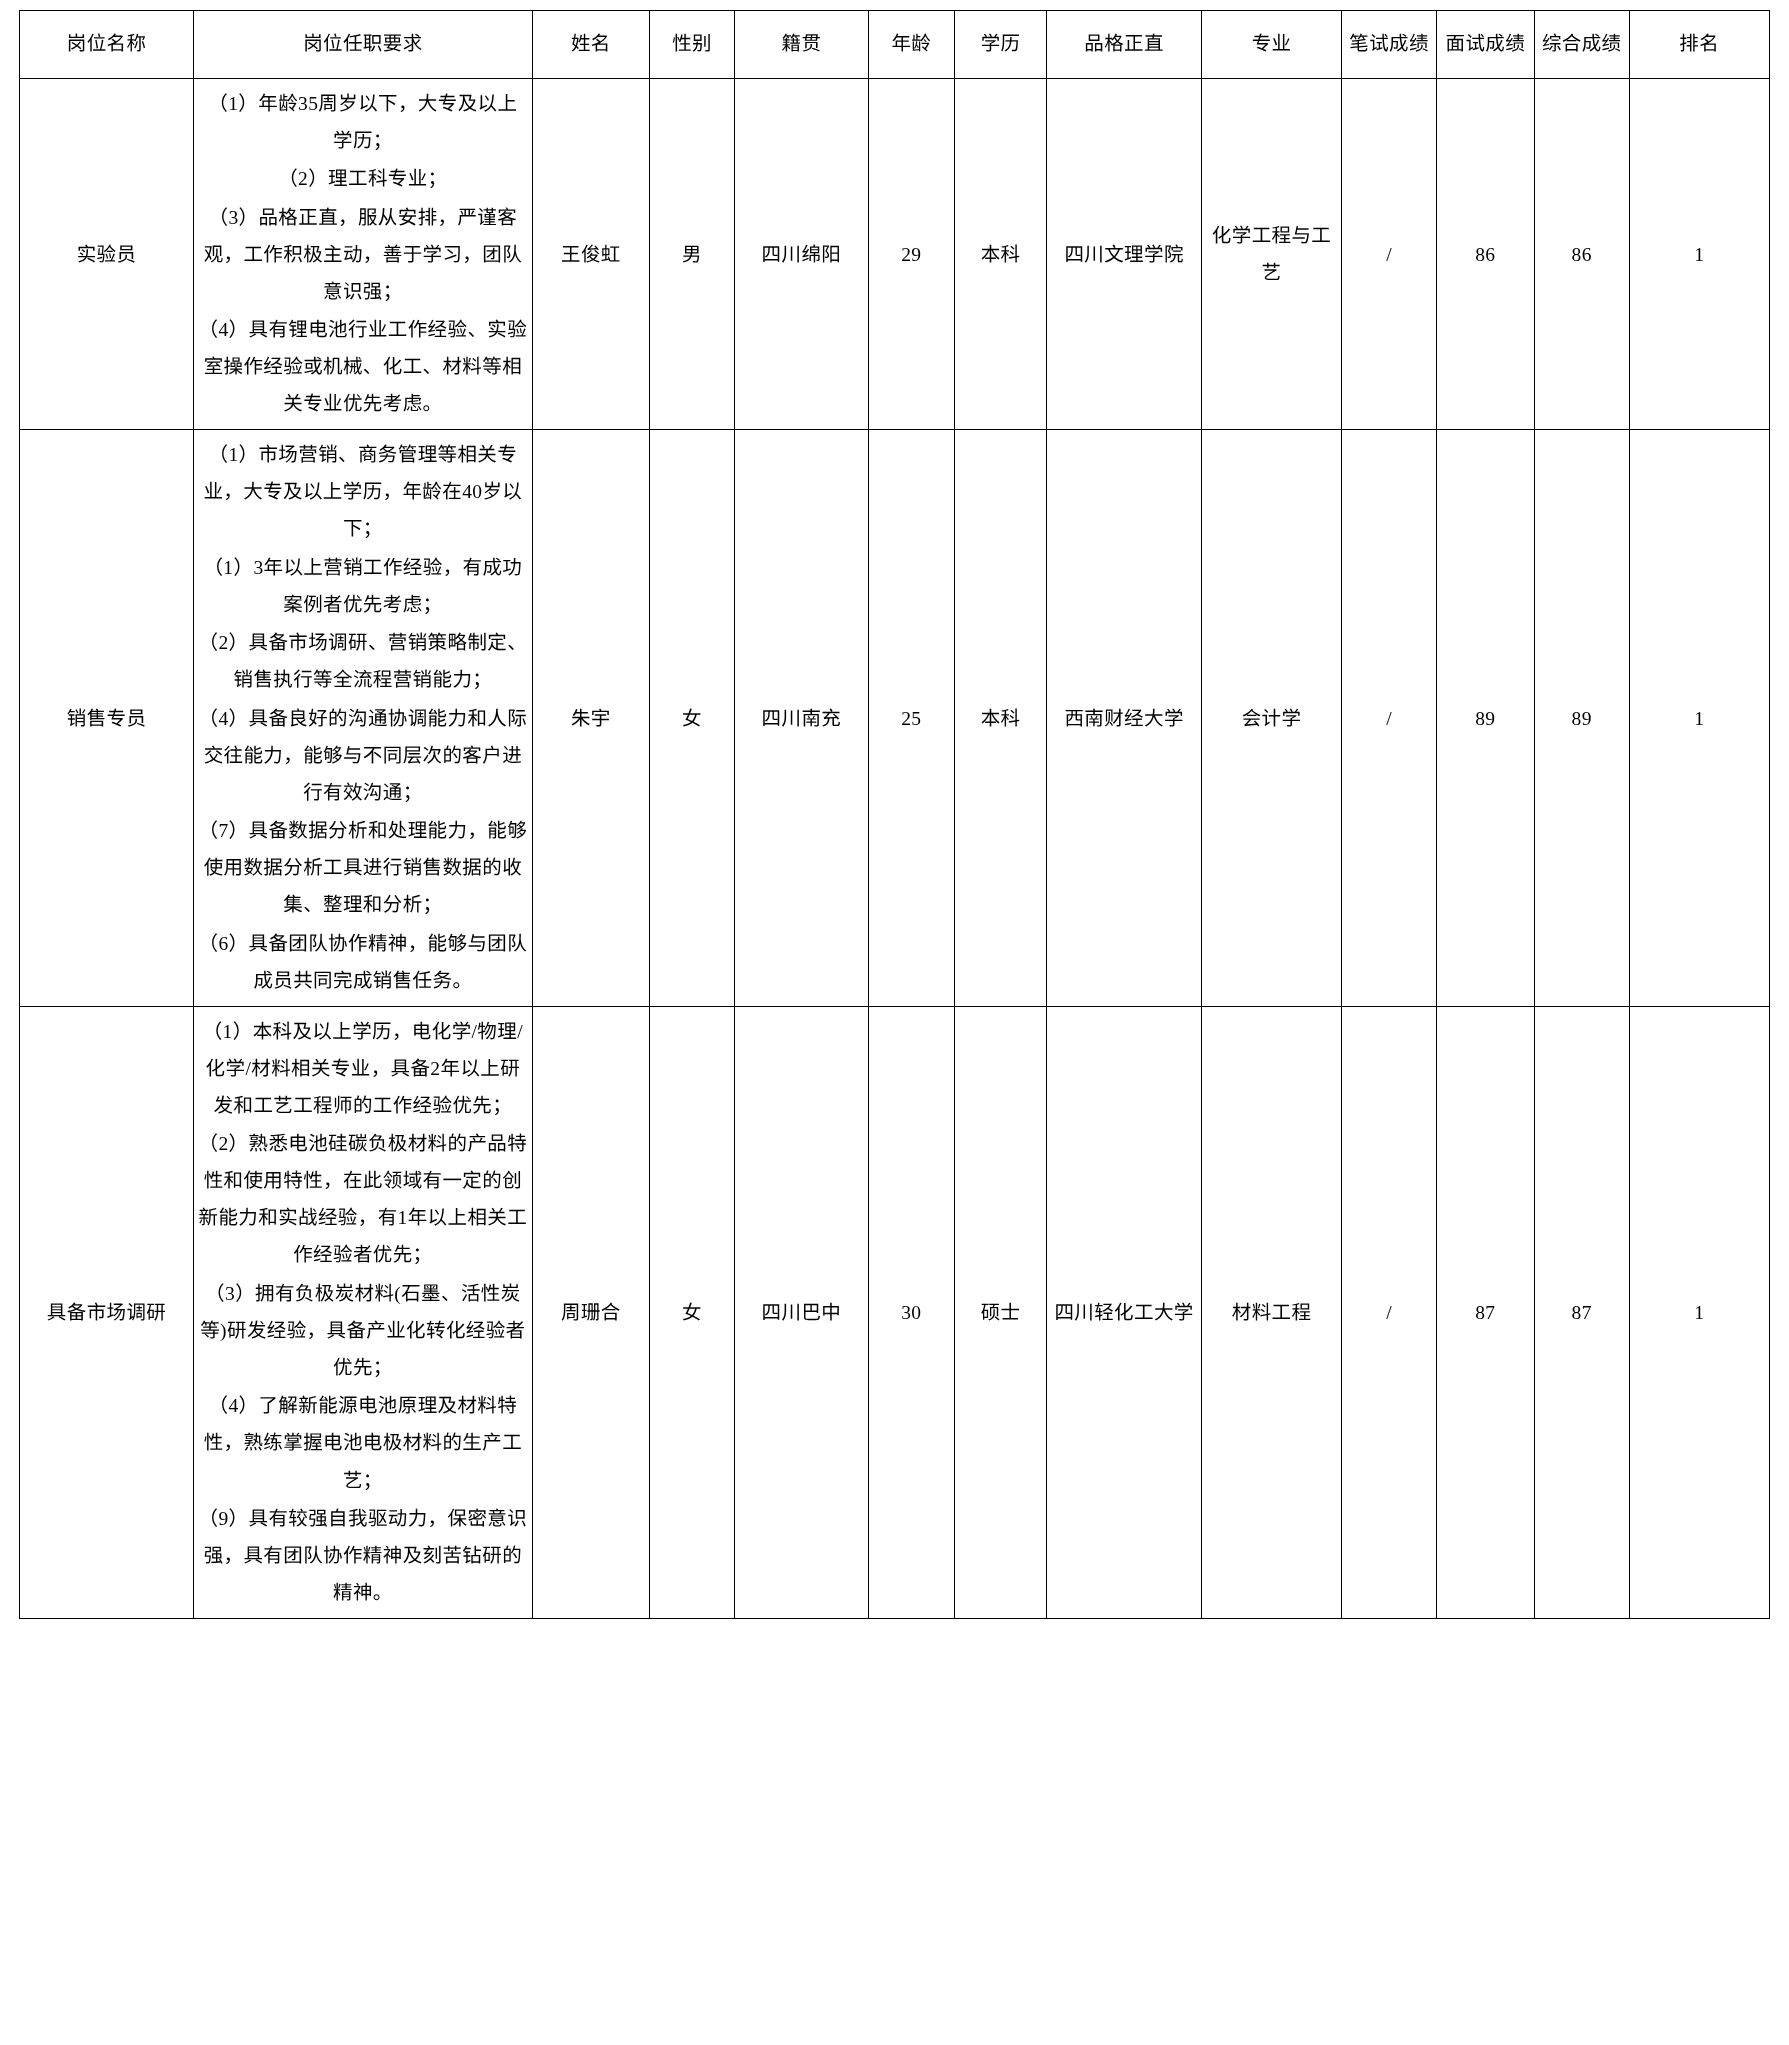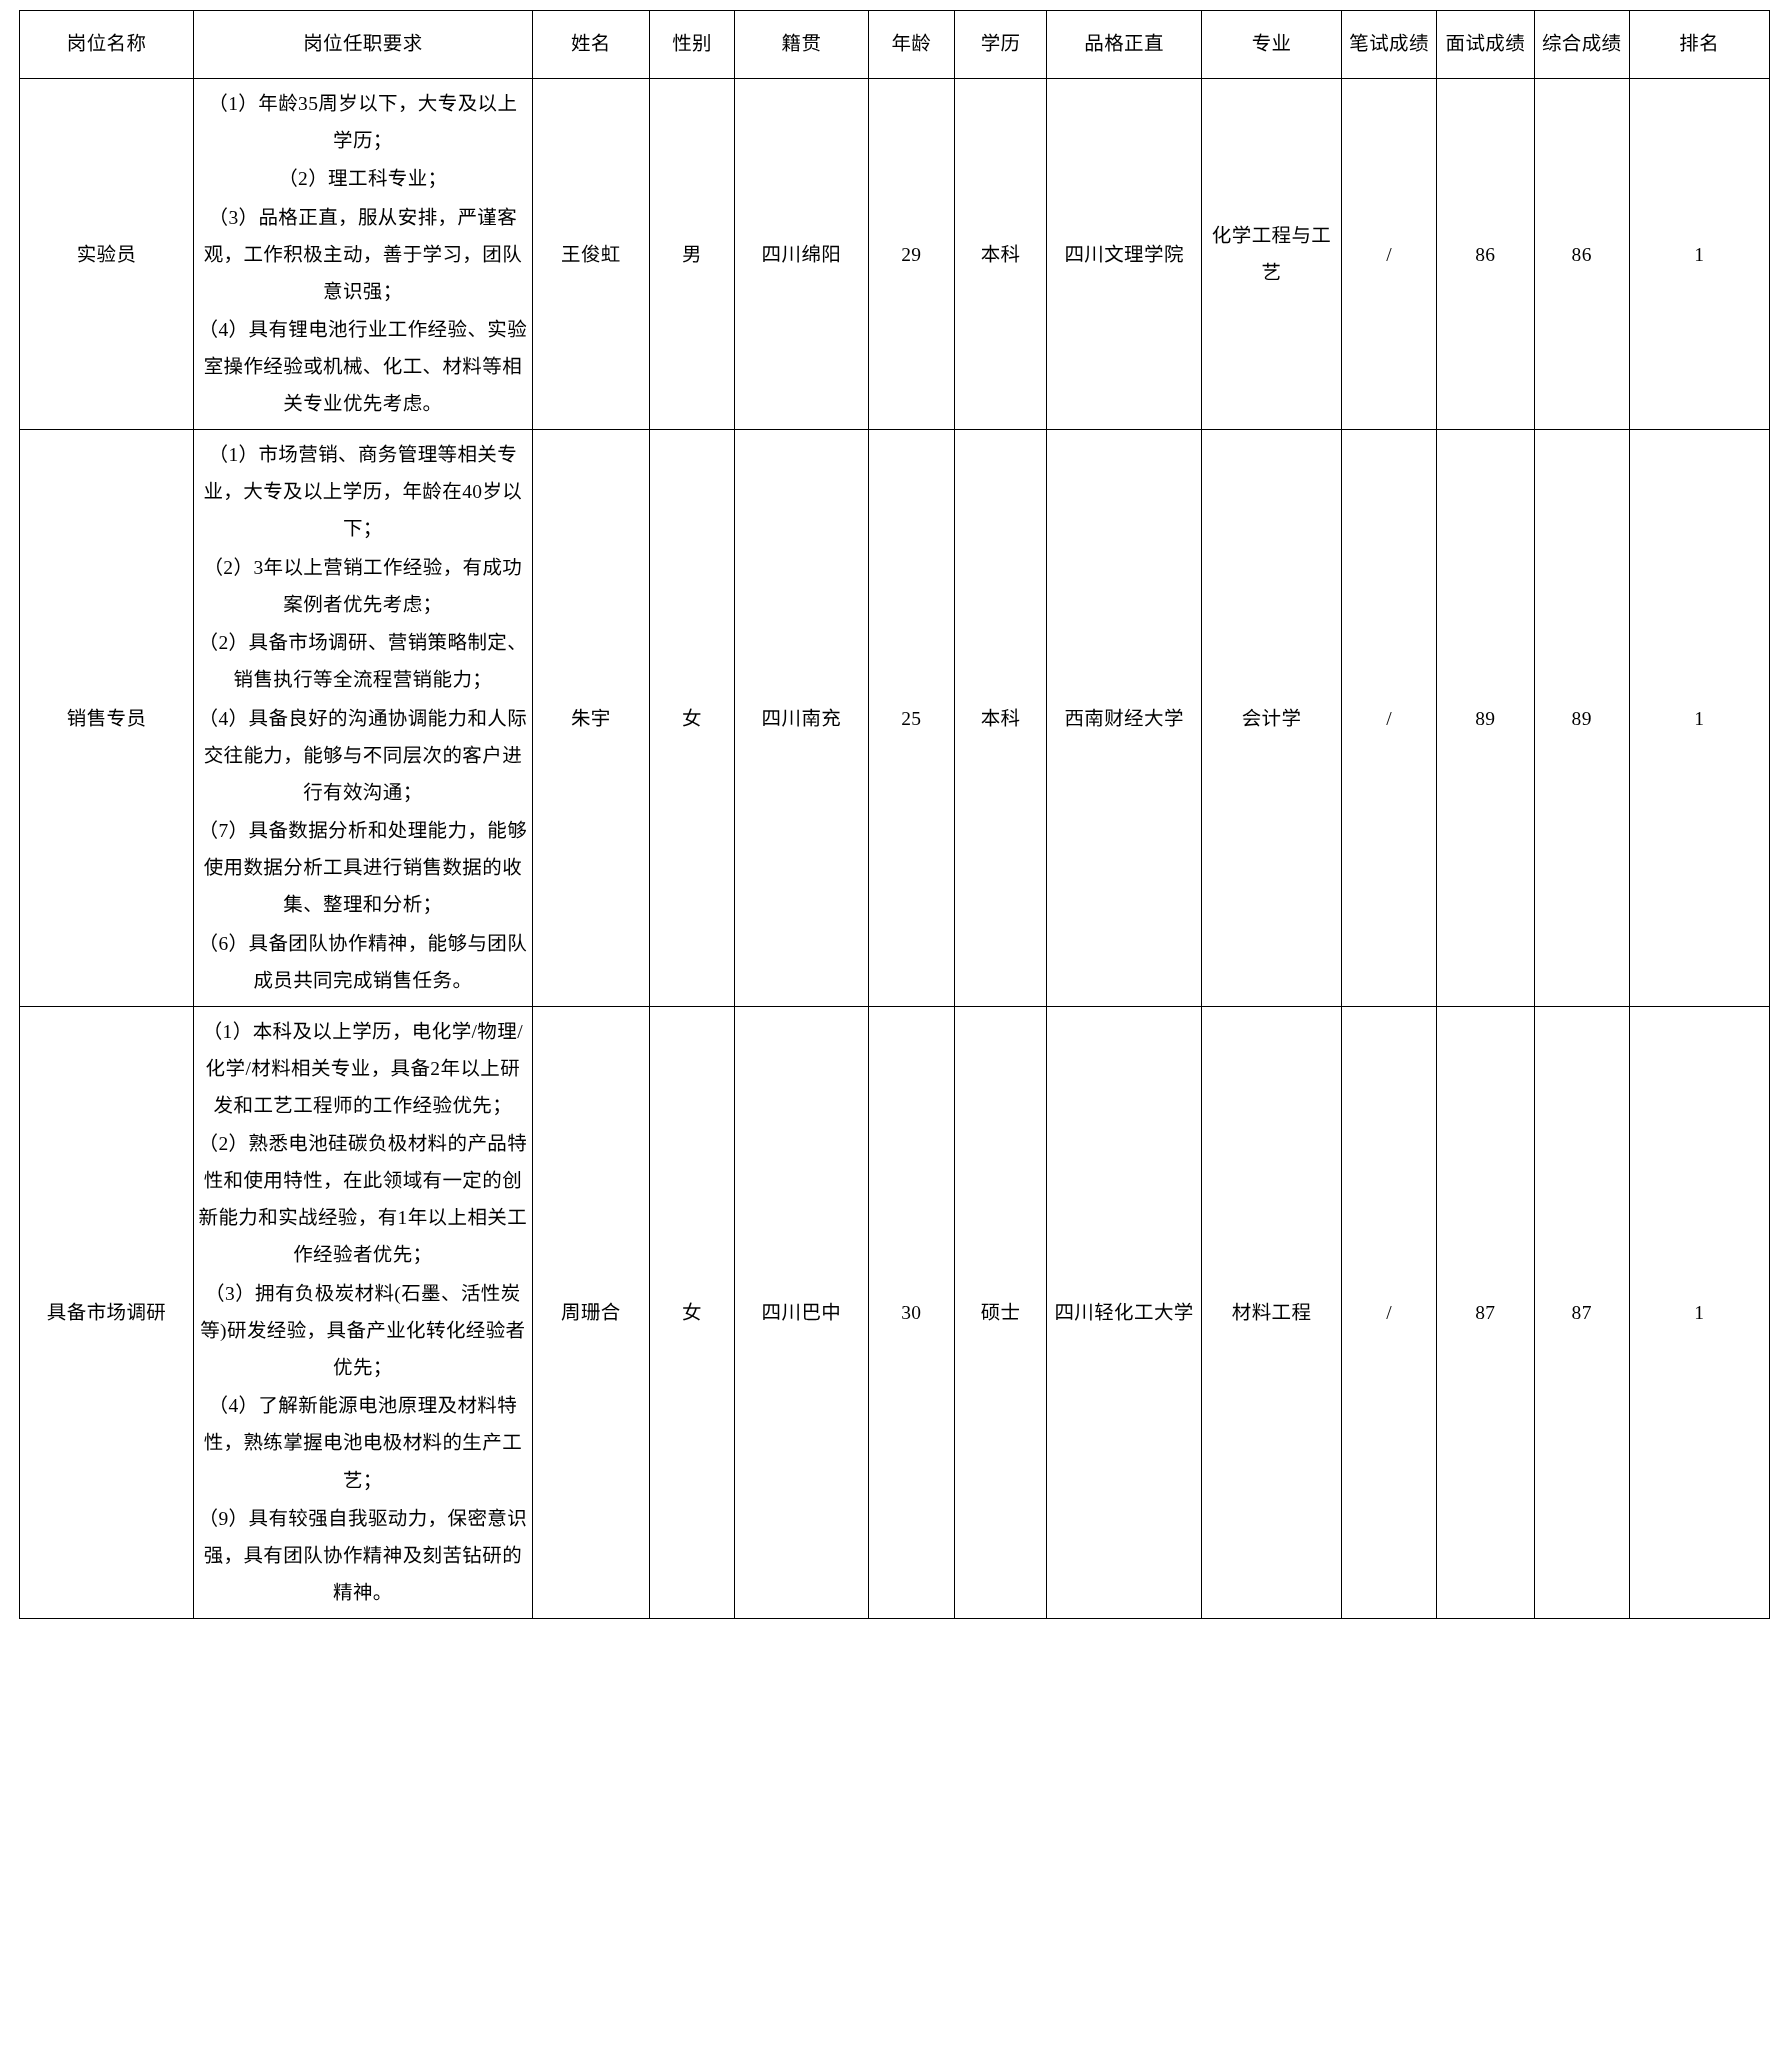--- a/index.html
+++ b/index.html
@@ -131,21 +131,21 @@
         <td class="cellv">/</td>
         <td class="cellv">86</td>
         <td class="cellv">86</td>
         <td class="cellv">1</td>
       </tr>
 
       <tr>
         <td class="post">销售专员</td>
         <td class="req">
           <p>（1）市场营销、商务管理等相关专业，大专及以上学历，年龄在40岁以下；</p>
-          <p>（2）3年以上营销工作经验，有成功案例者优先考虑；</p>
+          <p>（1）3年以上营销工作经验，有成功案例者优先考虑；</p>
           <p>（2）具备市场调研、营销策略制定、销售执行等全流程营销能力；</p>
           <p>（4）具备良好的沟通协调能力和人际交往能力，能够与不同层次的客户进行有效沟通；</p>
           <p>（7）具备数据分析和处理能力，能够使用数据分析工具进行销售数据的收集、整理和分析；</p>
           <p>（6）具备团队协作精神，能够与团队成员共同完成销售任务。</p>
         </td>
         <td class="cellv">朱宇</td>
         <td class="cellv">女</td>
         <td class="cellv">四川南充</td>
         <td class="cellv">25</td>
         <td class="cellv">本科</td>

